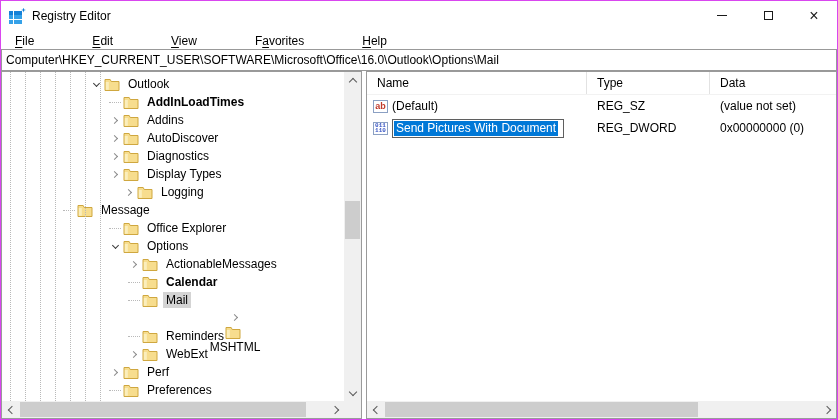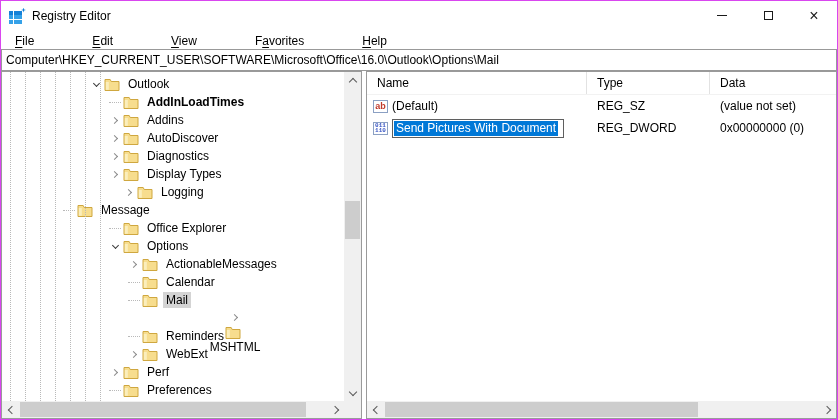--- a/index.html
+++ b/index.html
@@ -253,21 +253,21 @@
               <span class="chev-right"></span>
             </span>
             <span style="display: flex;">
               <svg class="folder" viewBox="0 0 16 14" xmlns="http://www.w3.org/2000/svg">
                 <path d="M1 2.5 h5.2 l1 2 H15 v9 H1 z" fill="#f7dd8e" stroke="#cfa73f" stroke-width="1"></path>
                 <rect x="1.8" y="5" width="3" height="7.8" fill="#fbeebc"></rect>
               </svg>
             </span>
             <span class="tlabel">ActionableMessages</span>
           </div>
-          <div class="trow" style="padding-left: 124px;">
+          <div class="trow" style="padding-left: 124px; font-weight: bold;">
             <span class="expander">
               <span class="leaf-dash"></span>
             </span>
             <span style="display: flex;">
               <svg class="folder" viewBox="0 0 16 14" xmlns="http://www.w3.org/2000/svg">
                 <path d="M1 2.5 h5.2 l1 2 H15 v9 H1 z" fill="#f7dd8e" stroke="#cfa73f" stroke-width="1"></path>
                 <rect x="1.8" y="5" width="3" height="7.8" fill="#fbeebc"></rect>
               </svg>
             </span>
             <span class="tlabel">Calendar</span>

